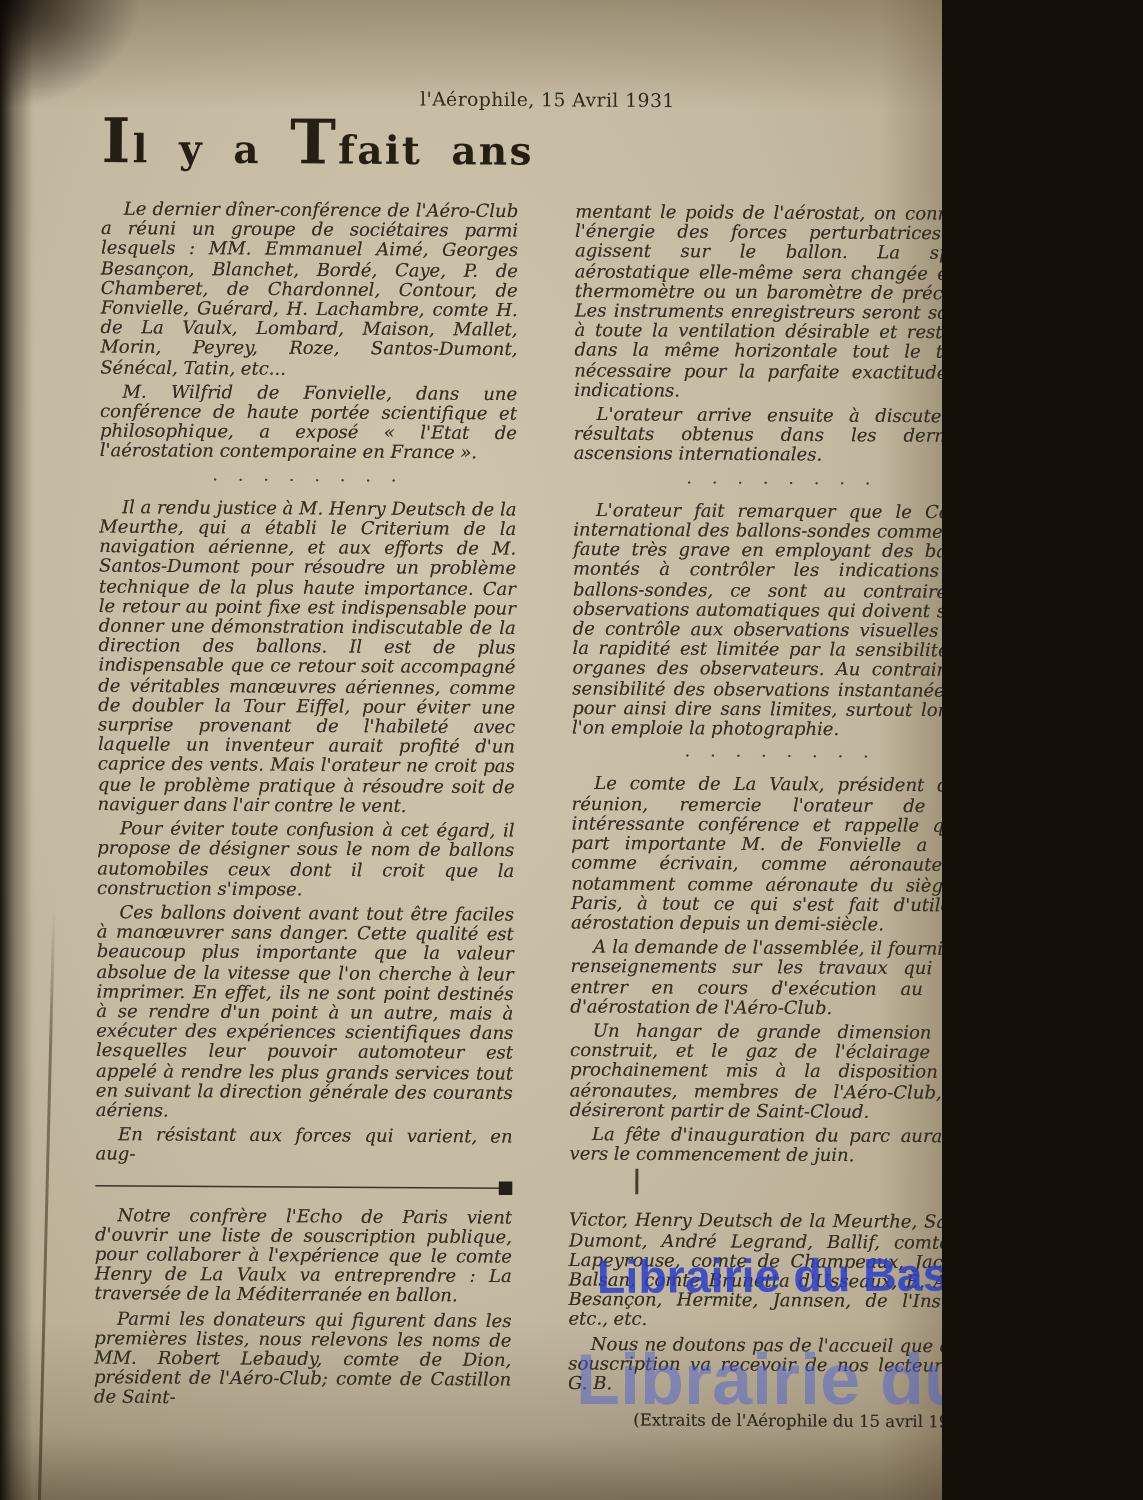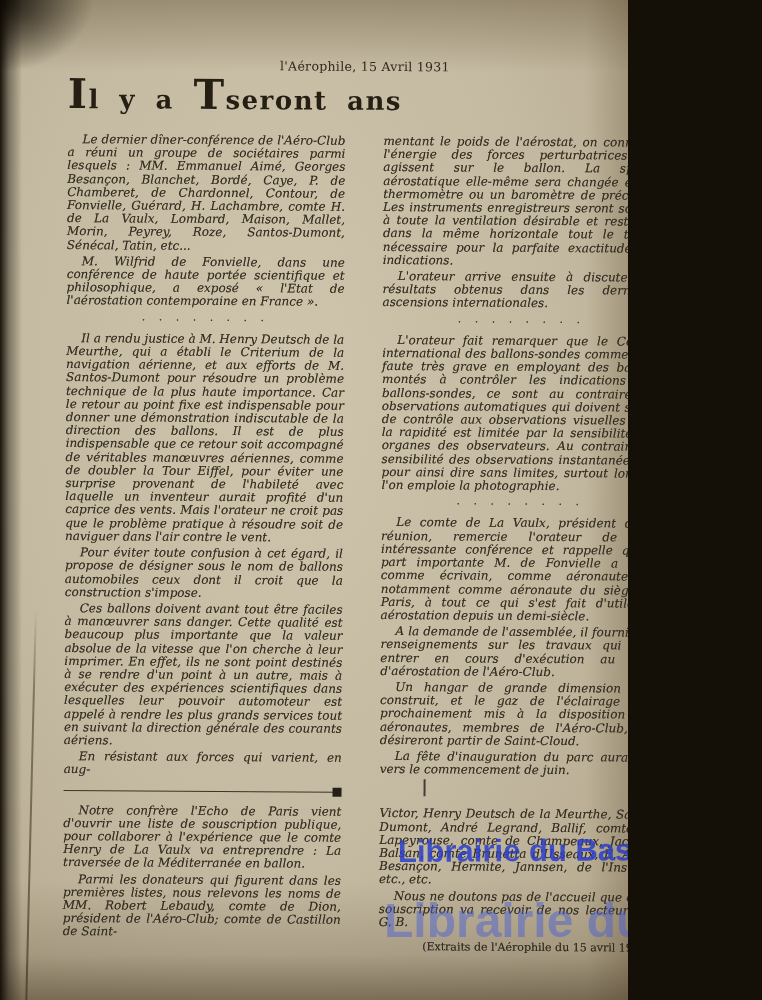--- a/index.html
+++ b/index.html
@@ -38,21 +38,21 @@
 </style>
 </head>
 <body>
 
 <div class="scan">
   <div class="content">
     <div class="header">
       <span>l'Aérophile, 15 Avril 1931</span>
     </div>
     <div class="pagenum">101</div>
-    <h1 class="title"><span class="big">I</span><span class="small">l y a </span><span class="big">T</span><span class="small">seront ans</span></h1>
+    <h1 class="title"><span class="big">I</span><span class="small">l y a </span><span class="big">T</span><span class="small">fait ans</span></h1>
     <div class="columns">
       <div class="col" id="col-left">
           <p class="para">Le dernier dîner-conférence de l'Aéro-Club a réuni un groupe de sociétaires parmi lesquels : MM. Emmanuel Aimé, Georges Besançon, Blanchet, Bordé, Caye, P. de Chamberet, de Chardonnel, Contour, de Fonvielle, Guérard, H. Lachambre, comte H. de La Vaulx, Lombard, Maison, Mallet, Morin, Peyrey, Roze, Santos-Dumont, Sénécal, Tatin, etc...</p>
           <p class="para">M. Wilfrid de Fonvielle, dans une conférence de haute portée scientifique et philosophique, a exposé « l'Etat de l'aérostation contemporaine en France ».</p>
           <div class="dots">· · · · · · · ·</div>
           <p class="para">Il a rendu justice à M. Henry Deutsch de la Meurthe, qui a établi le Criterium de la navigation aérienne, et aux efforts de M. Santos-Dumont pour résoudre un problème technique de la plus haute importance. Car le retour au point fixe est indispensable pour donner une démonstration indiscutable de la direction des ballons. Il est de plus indispensable que ce retour soit accompagné de véritables manœuvres aériennes, comme de doubler la Tour Eiffel, pour éviter une surprise provenant de l'habileté avec laquelle un inventeur aurait profité d'un caprice des vents. Mais l'orateur ne croit pas que le problème pratique à résoudre soit de naviguer dans l'air contre le vent.</p>
           <p class="para">Pour éviter toute confusion à cet égard, il propose de désigner sous le nom de ballons automobiles ceux dont il croit que la construction s'impose.</p>
           <p class="para">Ces ballons doivent avant tout être faciles à manœuvrer sans danger. Cette qualité est beaucoup plus importante que la valeur absolue de la vitesse que l'on cherche à leur imprimer. En effet, ils ne sont point destinés à se rendre d'un point à un autre, mais à exécuter des expériences scientifiques dans lesquelles leur pouvoir automoteur est appelé à rendre les plus grands services tout en suivant la direction générale des courants aériens.</p>
           <p class="para">En résistant aux forces qui varient, en aug-</p>
           <div class="section-rule">

